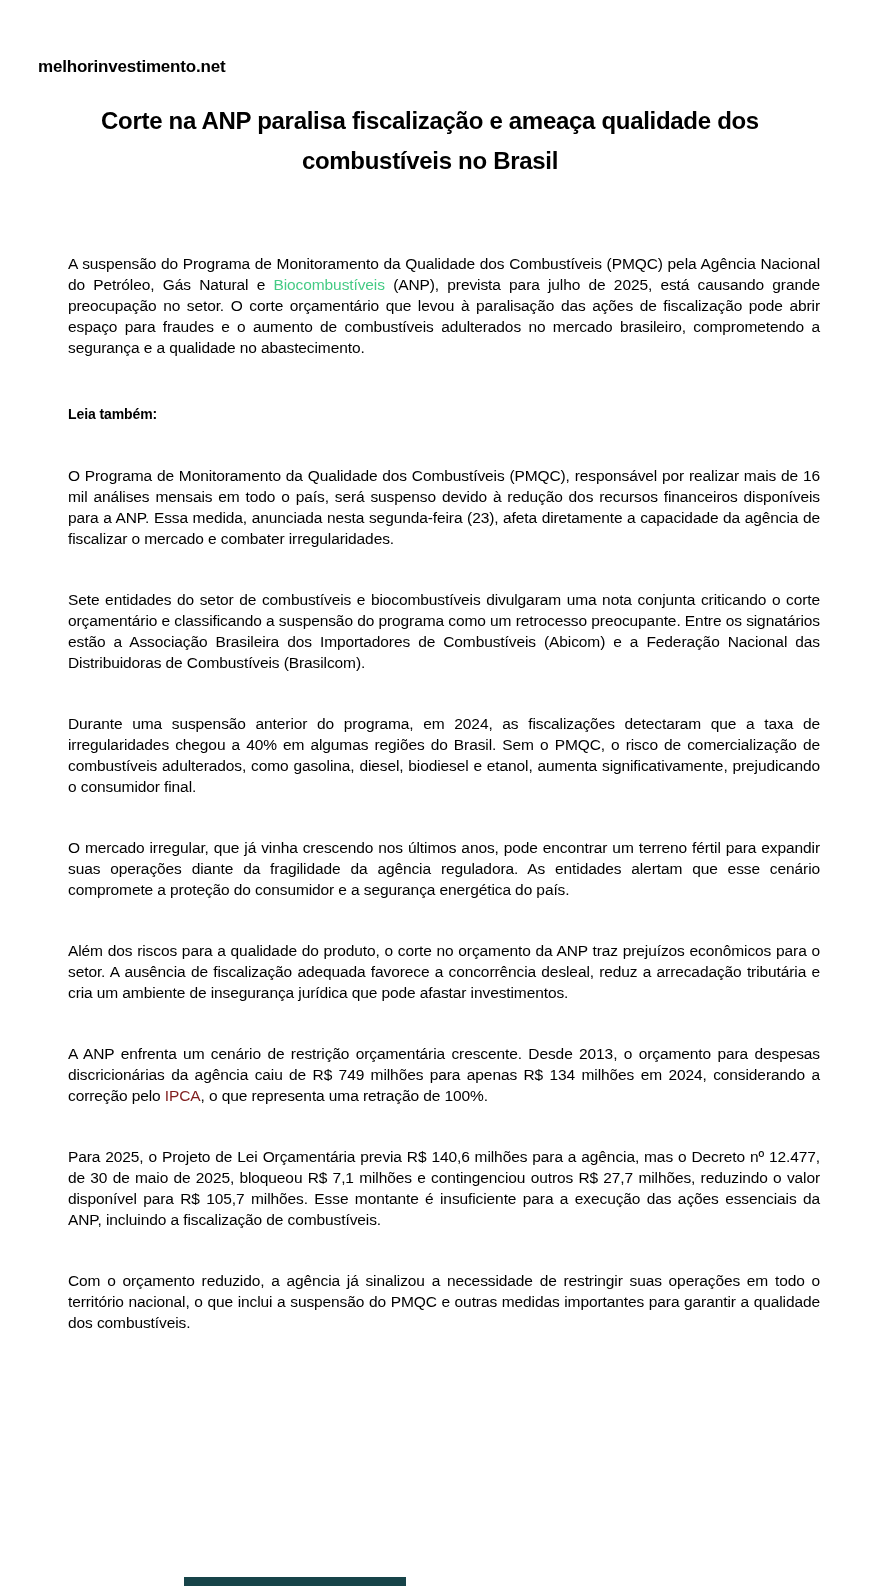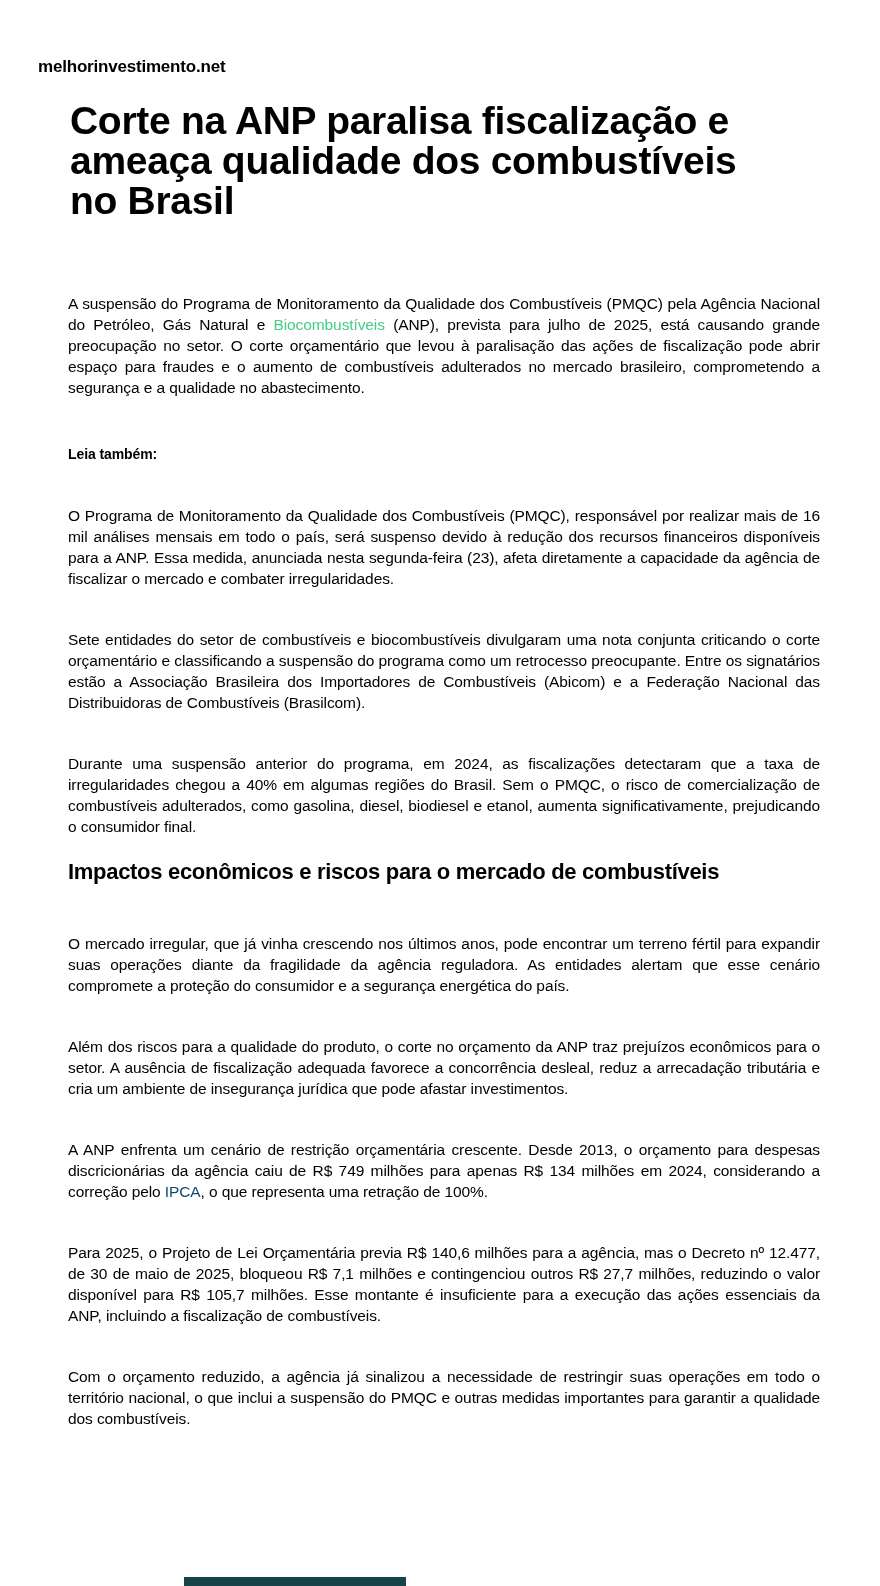--- a/index.html
+++ b/index.html
@@ -17,22 +17,22 @@
   .logo {
     margin-left: 38px;
     font-size: 17px;
     font-weight: 700;
     letter-spacing: -0.2px;
     cursor: pointer;
   }
   h1.title {
     max-width: 720px;
     margin: 24px auto 0 auto;
-    text-align: left;
-    font-size: 39px;
+    text-align: center;
+    font-size: 24px;
     line-height: 40px;
     font-weight: 700;
     letter-spacing: -0.3px;
   }
   .content {
     width: 752px;
     margin-left: 68px;
   }
   .content p {
     margin: 40px 0 0 0;
@@ -84,28 +84,27 @@
 
     <p class="read-also">Leia também:</p>
 
 
     <p>O Programa de Monitoramento da Qualidade dos Combustíveis (PMQC), responsável por realizar mais de 16 mil análises mensais em todo o país, será suspenso devido à redução dos recursos financeiros disponíveis para a ANP. Essa medida, anunciada nesta segunda-feira (23), afeta diretamente a capacidade da agência de fiscalizar o mercado e combater irregularidades.</p>
 
     <p>Sete entidades do setor de combustíveis e biocombustíveis divulgaram uma nota conjunta criticando o corte orçamentário e classificando a suspensão do programa como um retrocesso preocupante. Entre os signatários estão a Associação Brasileira dos Importadores de Combustíveis (Abicom) e a Federação Nacional das Distribuidoras de Combustíveis (Brasilcom).</p>
 
     <p>Durante uma suspensão anterior do programa, em 2024, as fiscalizações detectaram que a taxa de irregularidades chegou a 40% em algumas regiões do Brasil. Sem o PMQC, o risco de comercialização de combustíveis adulterados, como gasolina, diesel, biodiesel e etanol, aumenta significativamente, prejudicando o consumidor final.</p>
 
-    <h2>Impactos econômicos e riscos para o mercado de combustíveis</h2>
 
     <p>O mercado irregular, que já vinha crescendo nos últimos anos, pode encontrar um terreno fértil para expandir suas operações diante da fragilidade da agência reguladora. As entidades alertam que esse cenário compromete a proteção do consumidor e a segurança energética do país.</p>
 
     <p>Além dos riscos para a qualidade do produto, o corte no orçamento da ANP traz prejuízos econômicos para o setor. A ausência de fiscalização adequada favorece a concorrência desleal, reduz a arrecadação tributária e cria um ambiente de insegurança jurídica que pode afastar investimentos.</p>
 
 
-    <p><span>A ANP enfrenta um cenário de restrição orçamentária crescente. Desde 2013, o orçamento para despesas discricionárias da agência caiu de R$ 749 milhões para apenas R$ 134 milhões em 2024, considerando a correção pelo </span><a href="#" class="green-link" style="color:#0c4a6e">IPCA</a><span>, o que representa uma retração de 100%.</span></p>
+    <p><span>A ANP enfrenta um cenário de restrição orçamentária crescente. Desde 2013, o orçamento para despesas discricionárias da agência caiu de R$ 749 milhões para apenas R$ 134 milhões em 2024, considerando a correção pelo </span><a href="#" class="green-link" style="color:#7f1d1d">IPCA</a><span>, o que representa uma retração de 100%.</span></p>
 
     <p>Para 2025, o Projeto de Lei Orçamentária previa R$ 140,6 milhões para a agência, mas o Decreto nº 12.477, de 30 de maio de 2025, bloqueou R$ 7,1 milhões e contingenciou outros R$ 27,7 milhões, reduzindo o valor disponível para R$ 105,7 milhões. Esse montante é insuficiente para a execução das ações essenciais da ANP, incluindo a fiscalização de combustíveis.</p>
 
     <p>Com o orçamento reduzido, a agência já sinalizou a necessidade de restringir suas operações em todo o território nacional, o que inclui a suspensão do PMQC e outras medidas importantes para garantir a qualidade dos combustíveis.</p>
 
   </div>
 
   <div class="bottom-bar" style="background:#174449"></div>
 
 </div>

